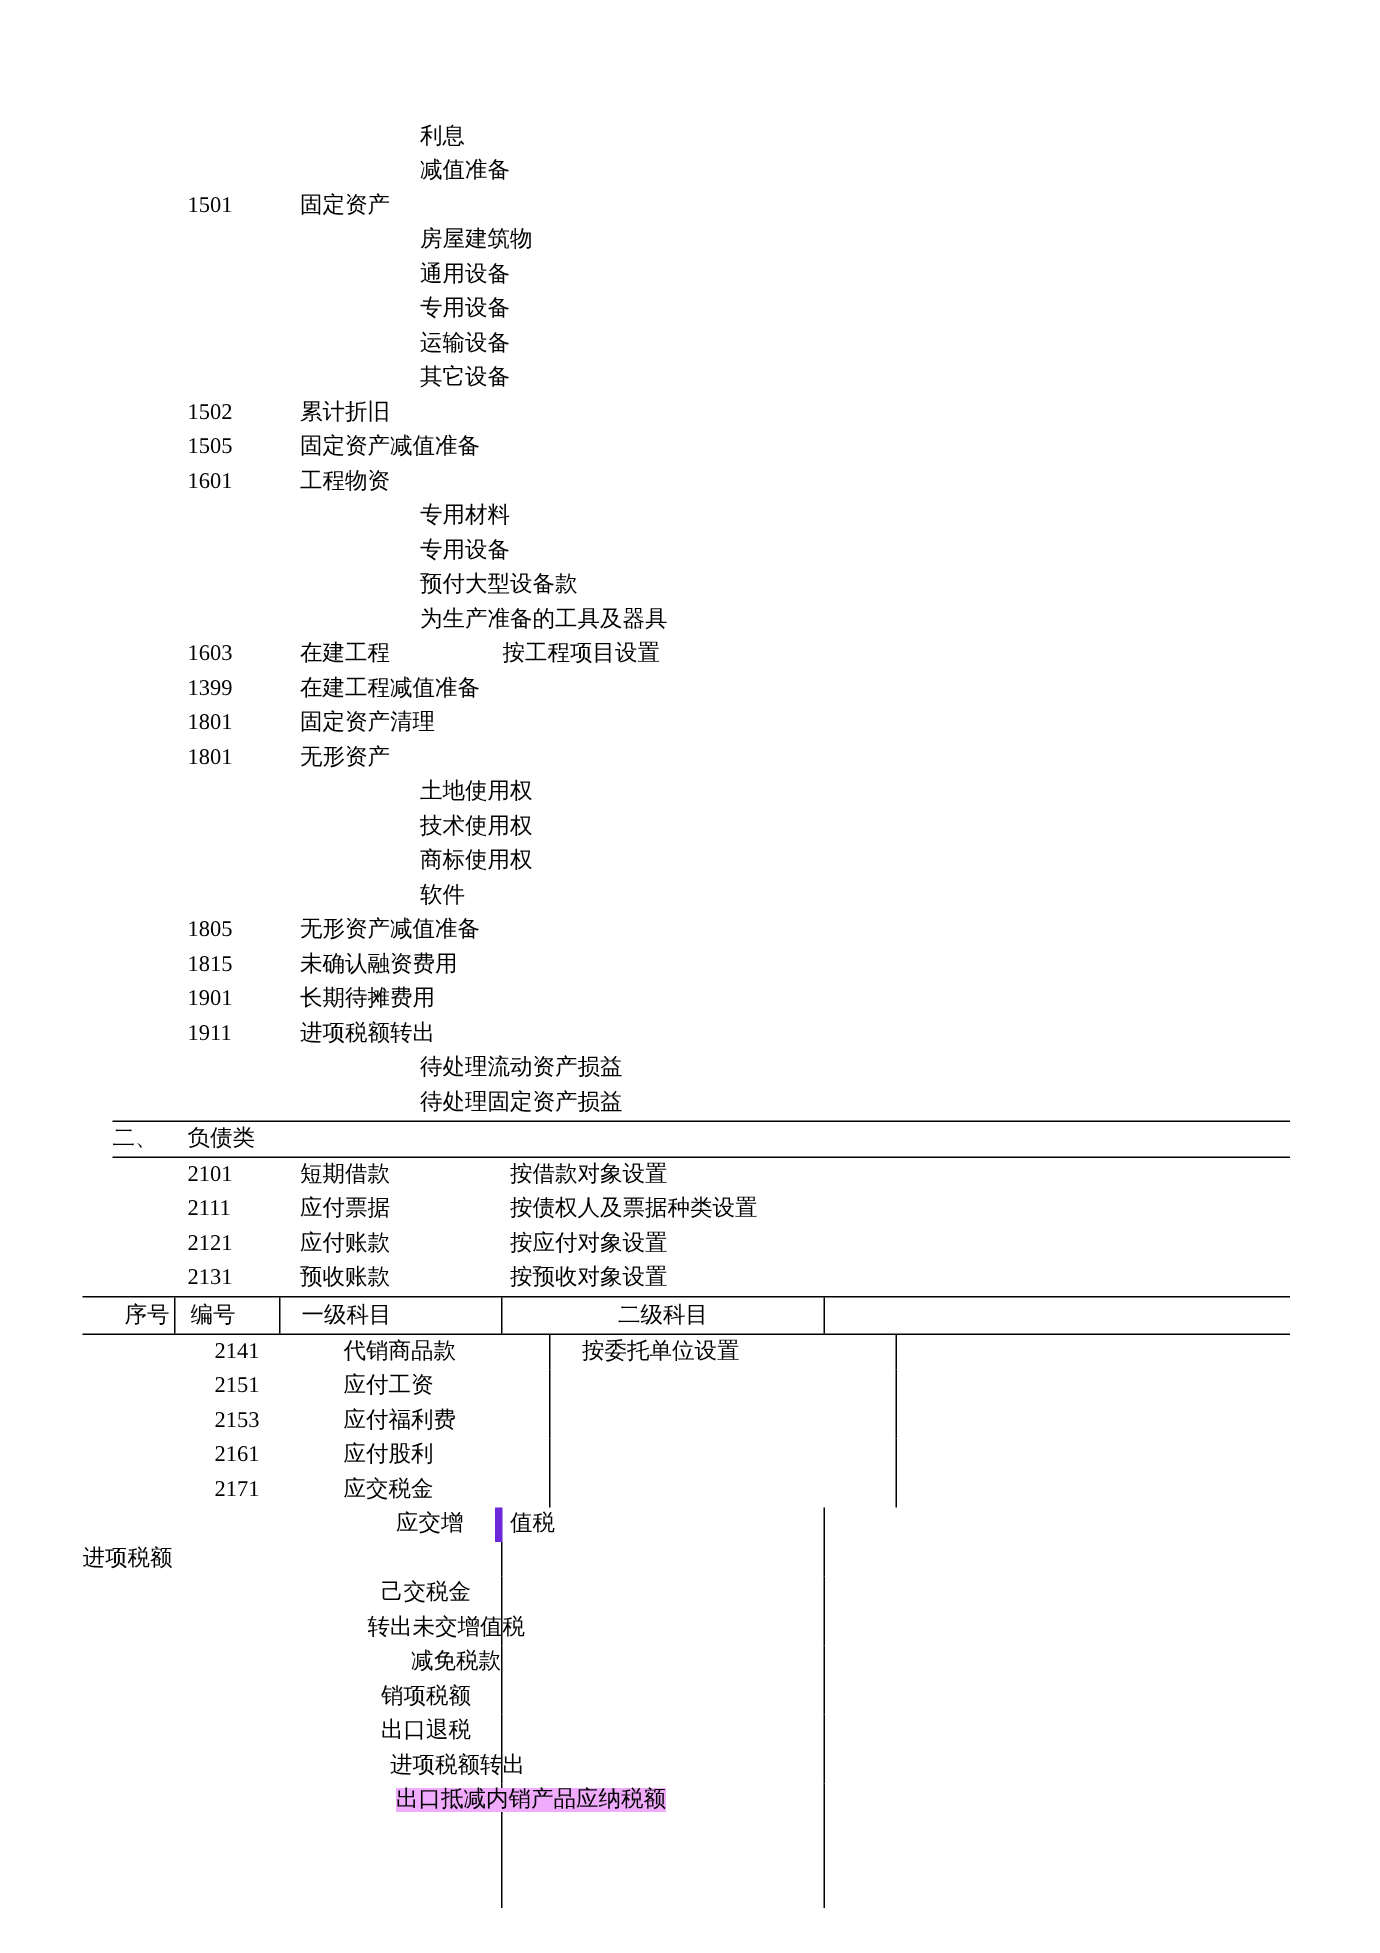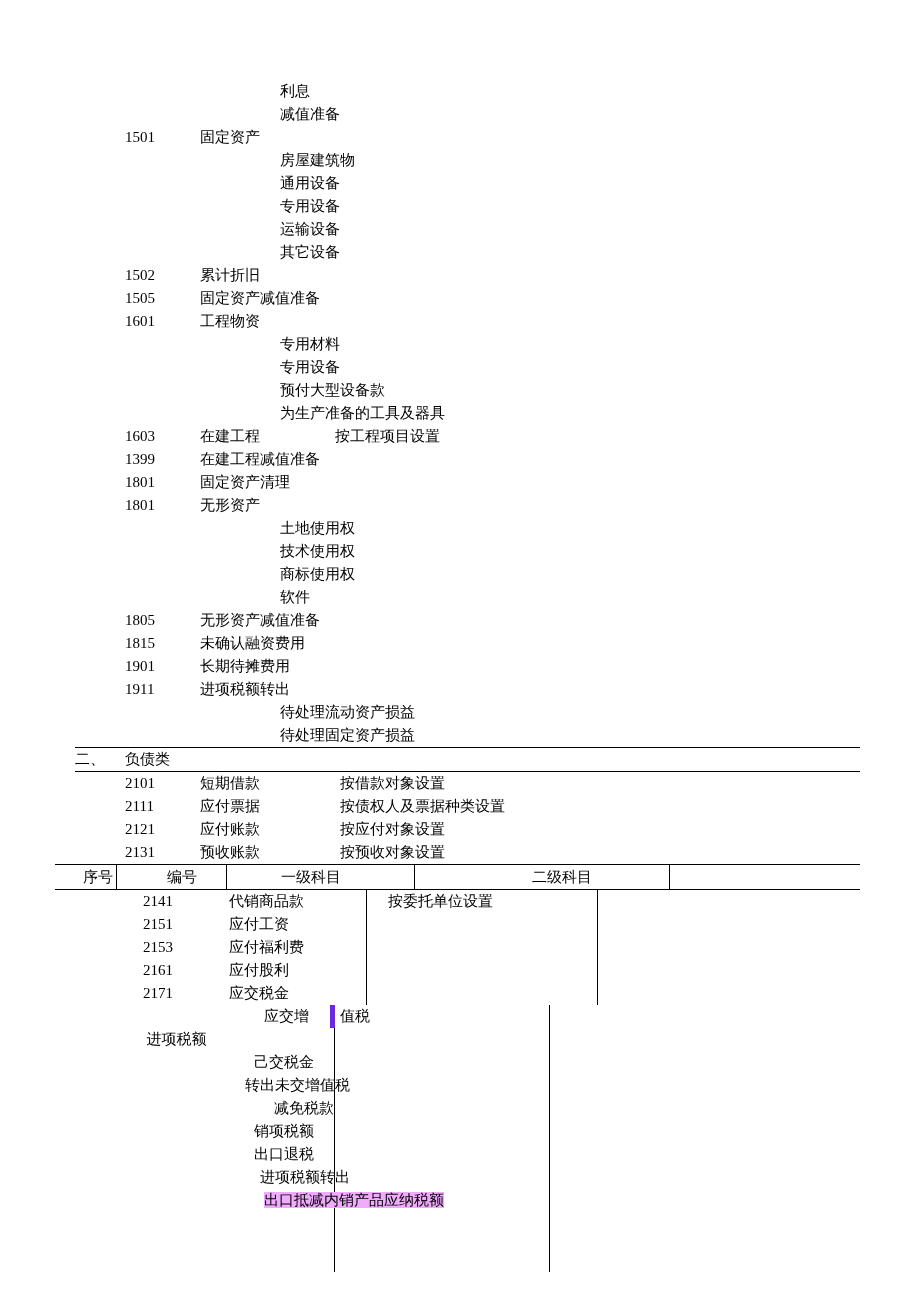--- a/index.html
+++ b/index.html
@@ -23,21 +23,20 @@
   .col-sub { padding-left: 280px; }
   .hr-thick { border-top: 1.5px solid #000; margin: 0 60px 0 75px; }
   .hr-thin { border-top: 1px solid #000; margin: 0 60px 0 55px; }
 
   
   .header-row {
     display: flex;
     line-height: 24px;
     border-bottom: 1px solid #000;
     margin: 0 60px 0 55px;
-    gap: 40px;
   }
   .header-row .h-seq  { width: 62px; padding-left: 28px; border-right: 1px solid #000; }
   .header-row .h-code { width: 70px;  padding-left: 10px; border-right: 1px solid #000; }
   .header-row .h-l1   { width: 148px; padding-left: 14px; border-right: 1px solid #000; }
   .header-row .h-l2   { width: 215px; text-align: center; border-right: 1px solid #000; }
   .header-row .h-l3   { flex: 1; padding-left: 25px; }
 
   
   .body-row {
     display: flex;
@@ -259,21 +258,21 @@
     <div class="b-l3"></div>
   </div>
 
 <div class="vat-title-row">
   <div class="a">应交增</div>
   <div class="b">值税</div>
   <div class="c"></div>
 </div>
 
 <div class="vat-row">
-    <div class="lead" style="text-align:center;padding-right:36px"><span>进项税额</span></div>
+    <div class="lead" style="text-align:left;padding-right:36px"><span>进项税额</span></div>
     <div class="txt"></div>
   </div>
 <div class="vat-row">
     <div class="lead" style="text-align:right;padding-right:20px"><span>己交税金</span></div>
     <div class="txt"></div>
   </div>
 <div class="vat-row">
     <div class="lead" style="text-align:right;padding-right:0;"><span style="margin-right:-16px">转出未交增值税</span></div>
     <div class="txt"></div>
   </div>

